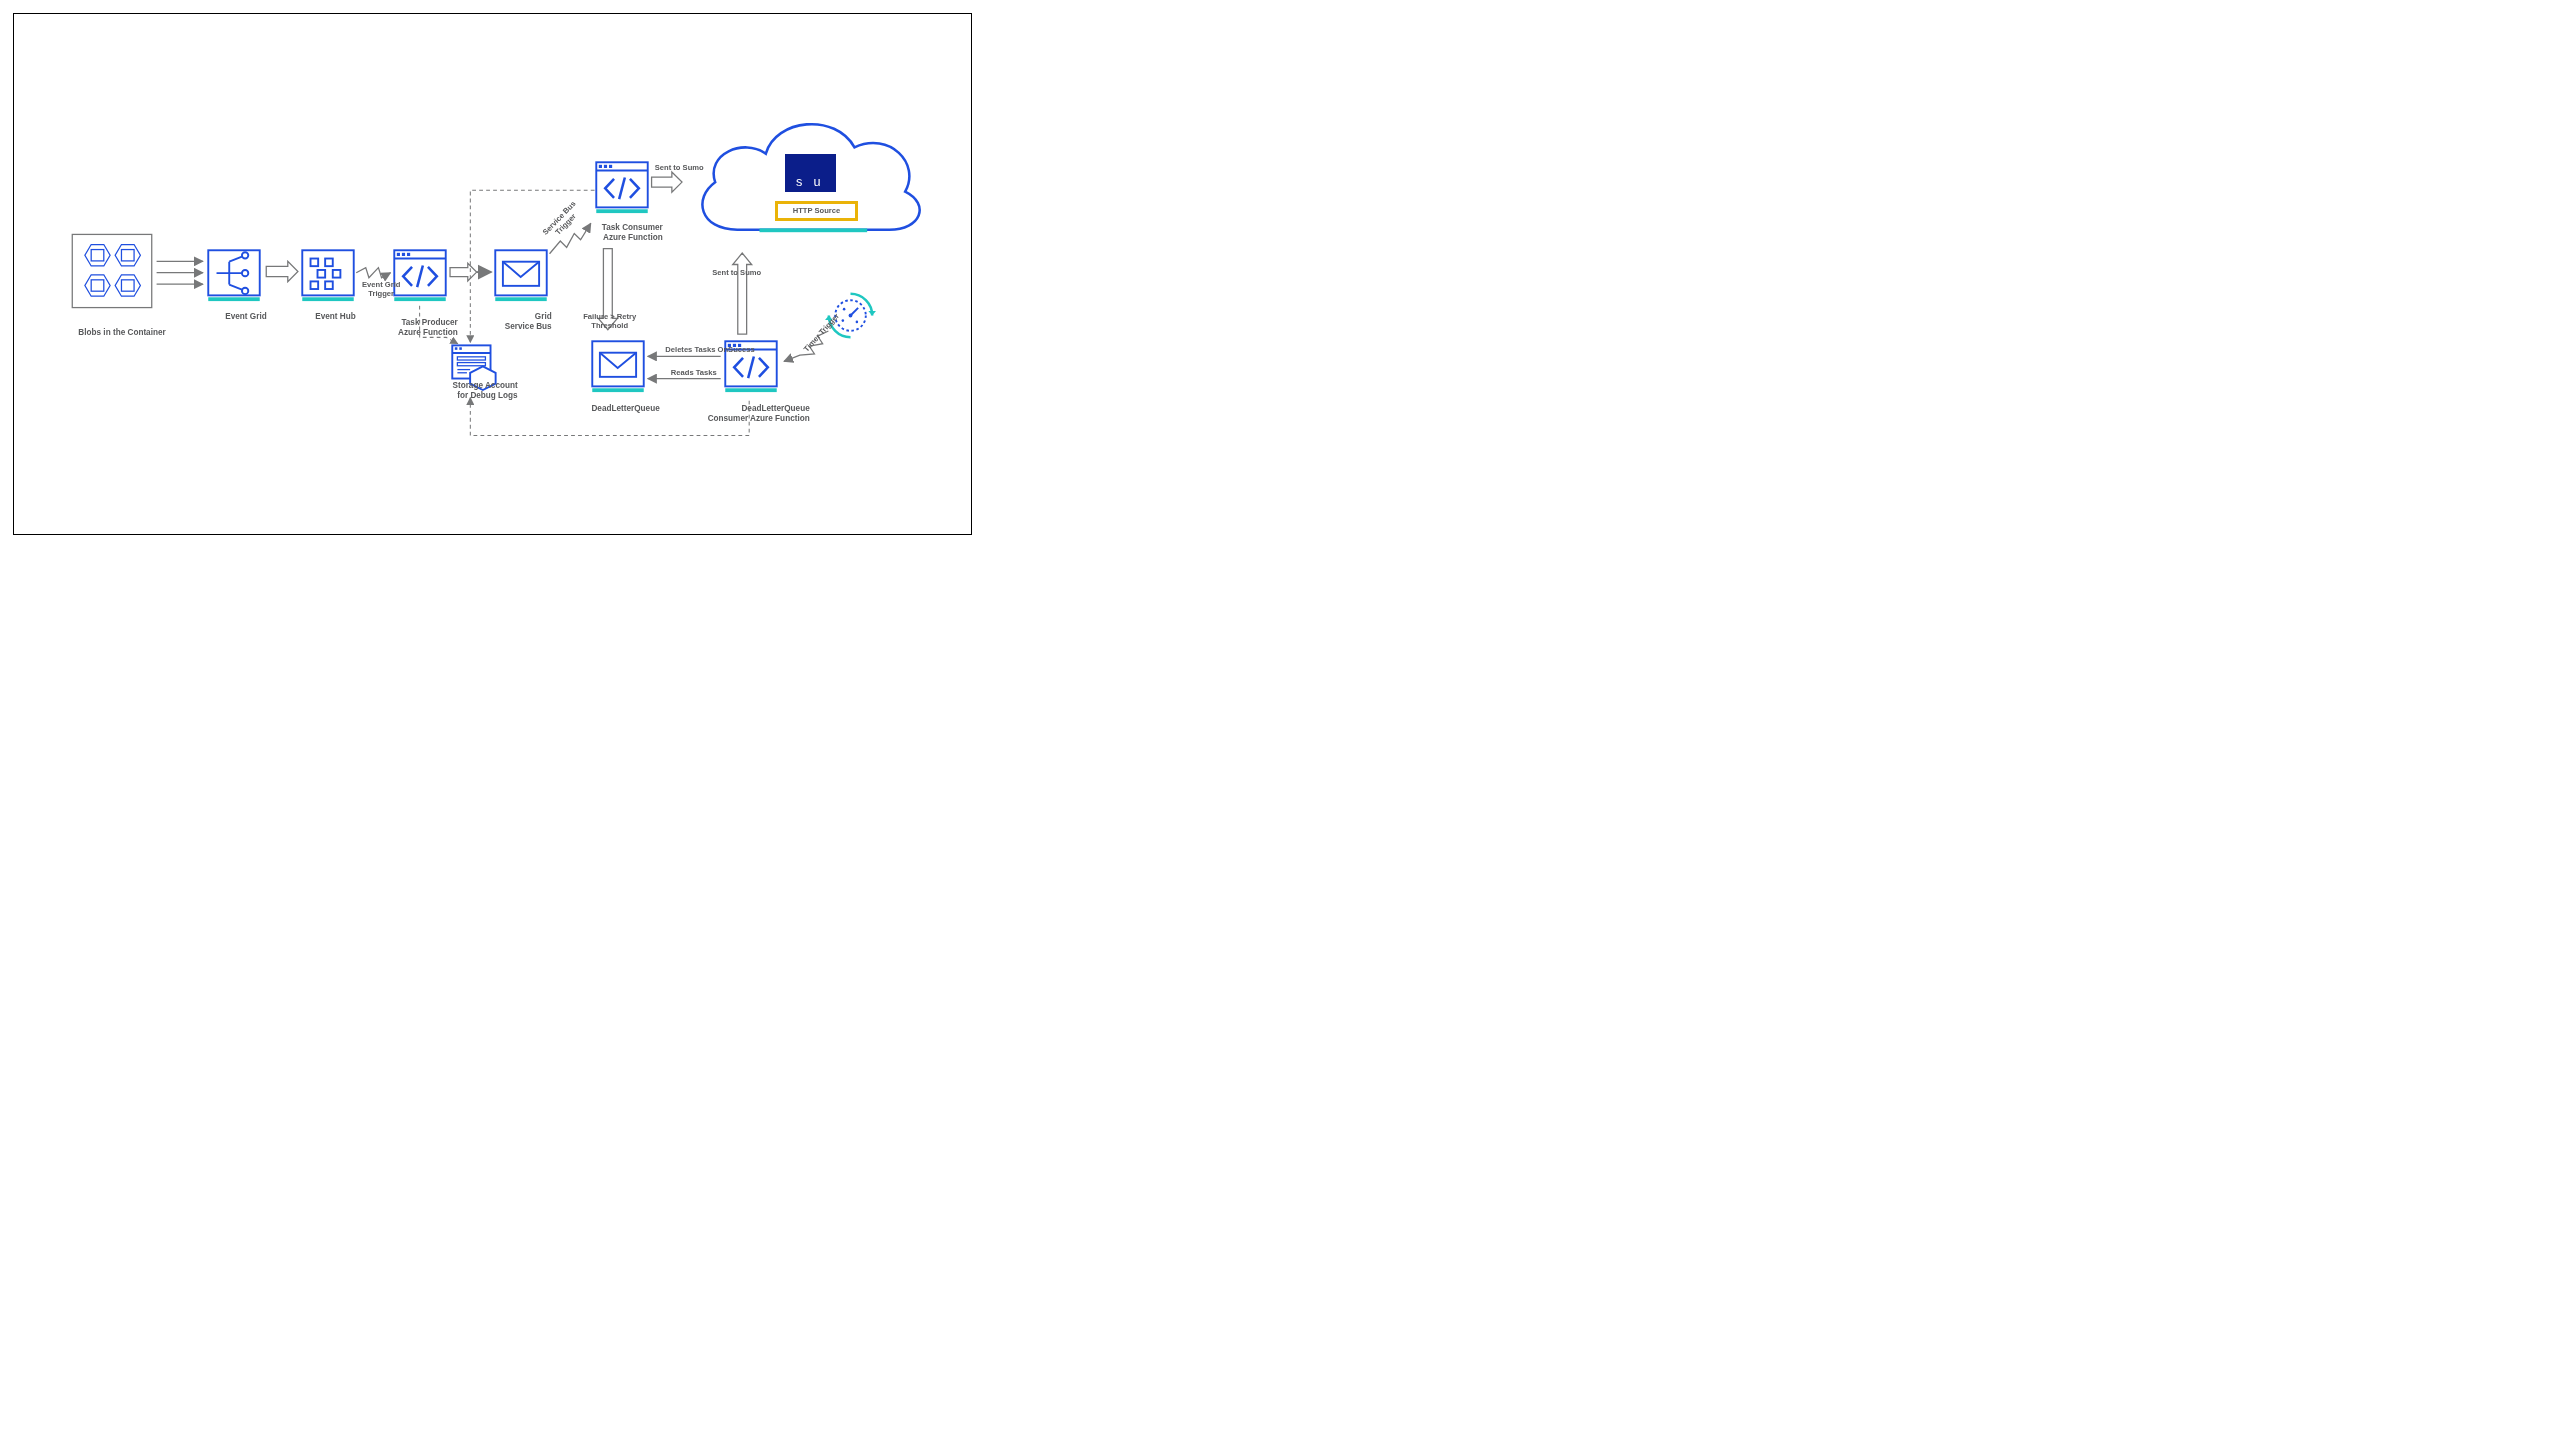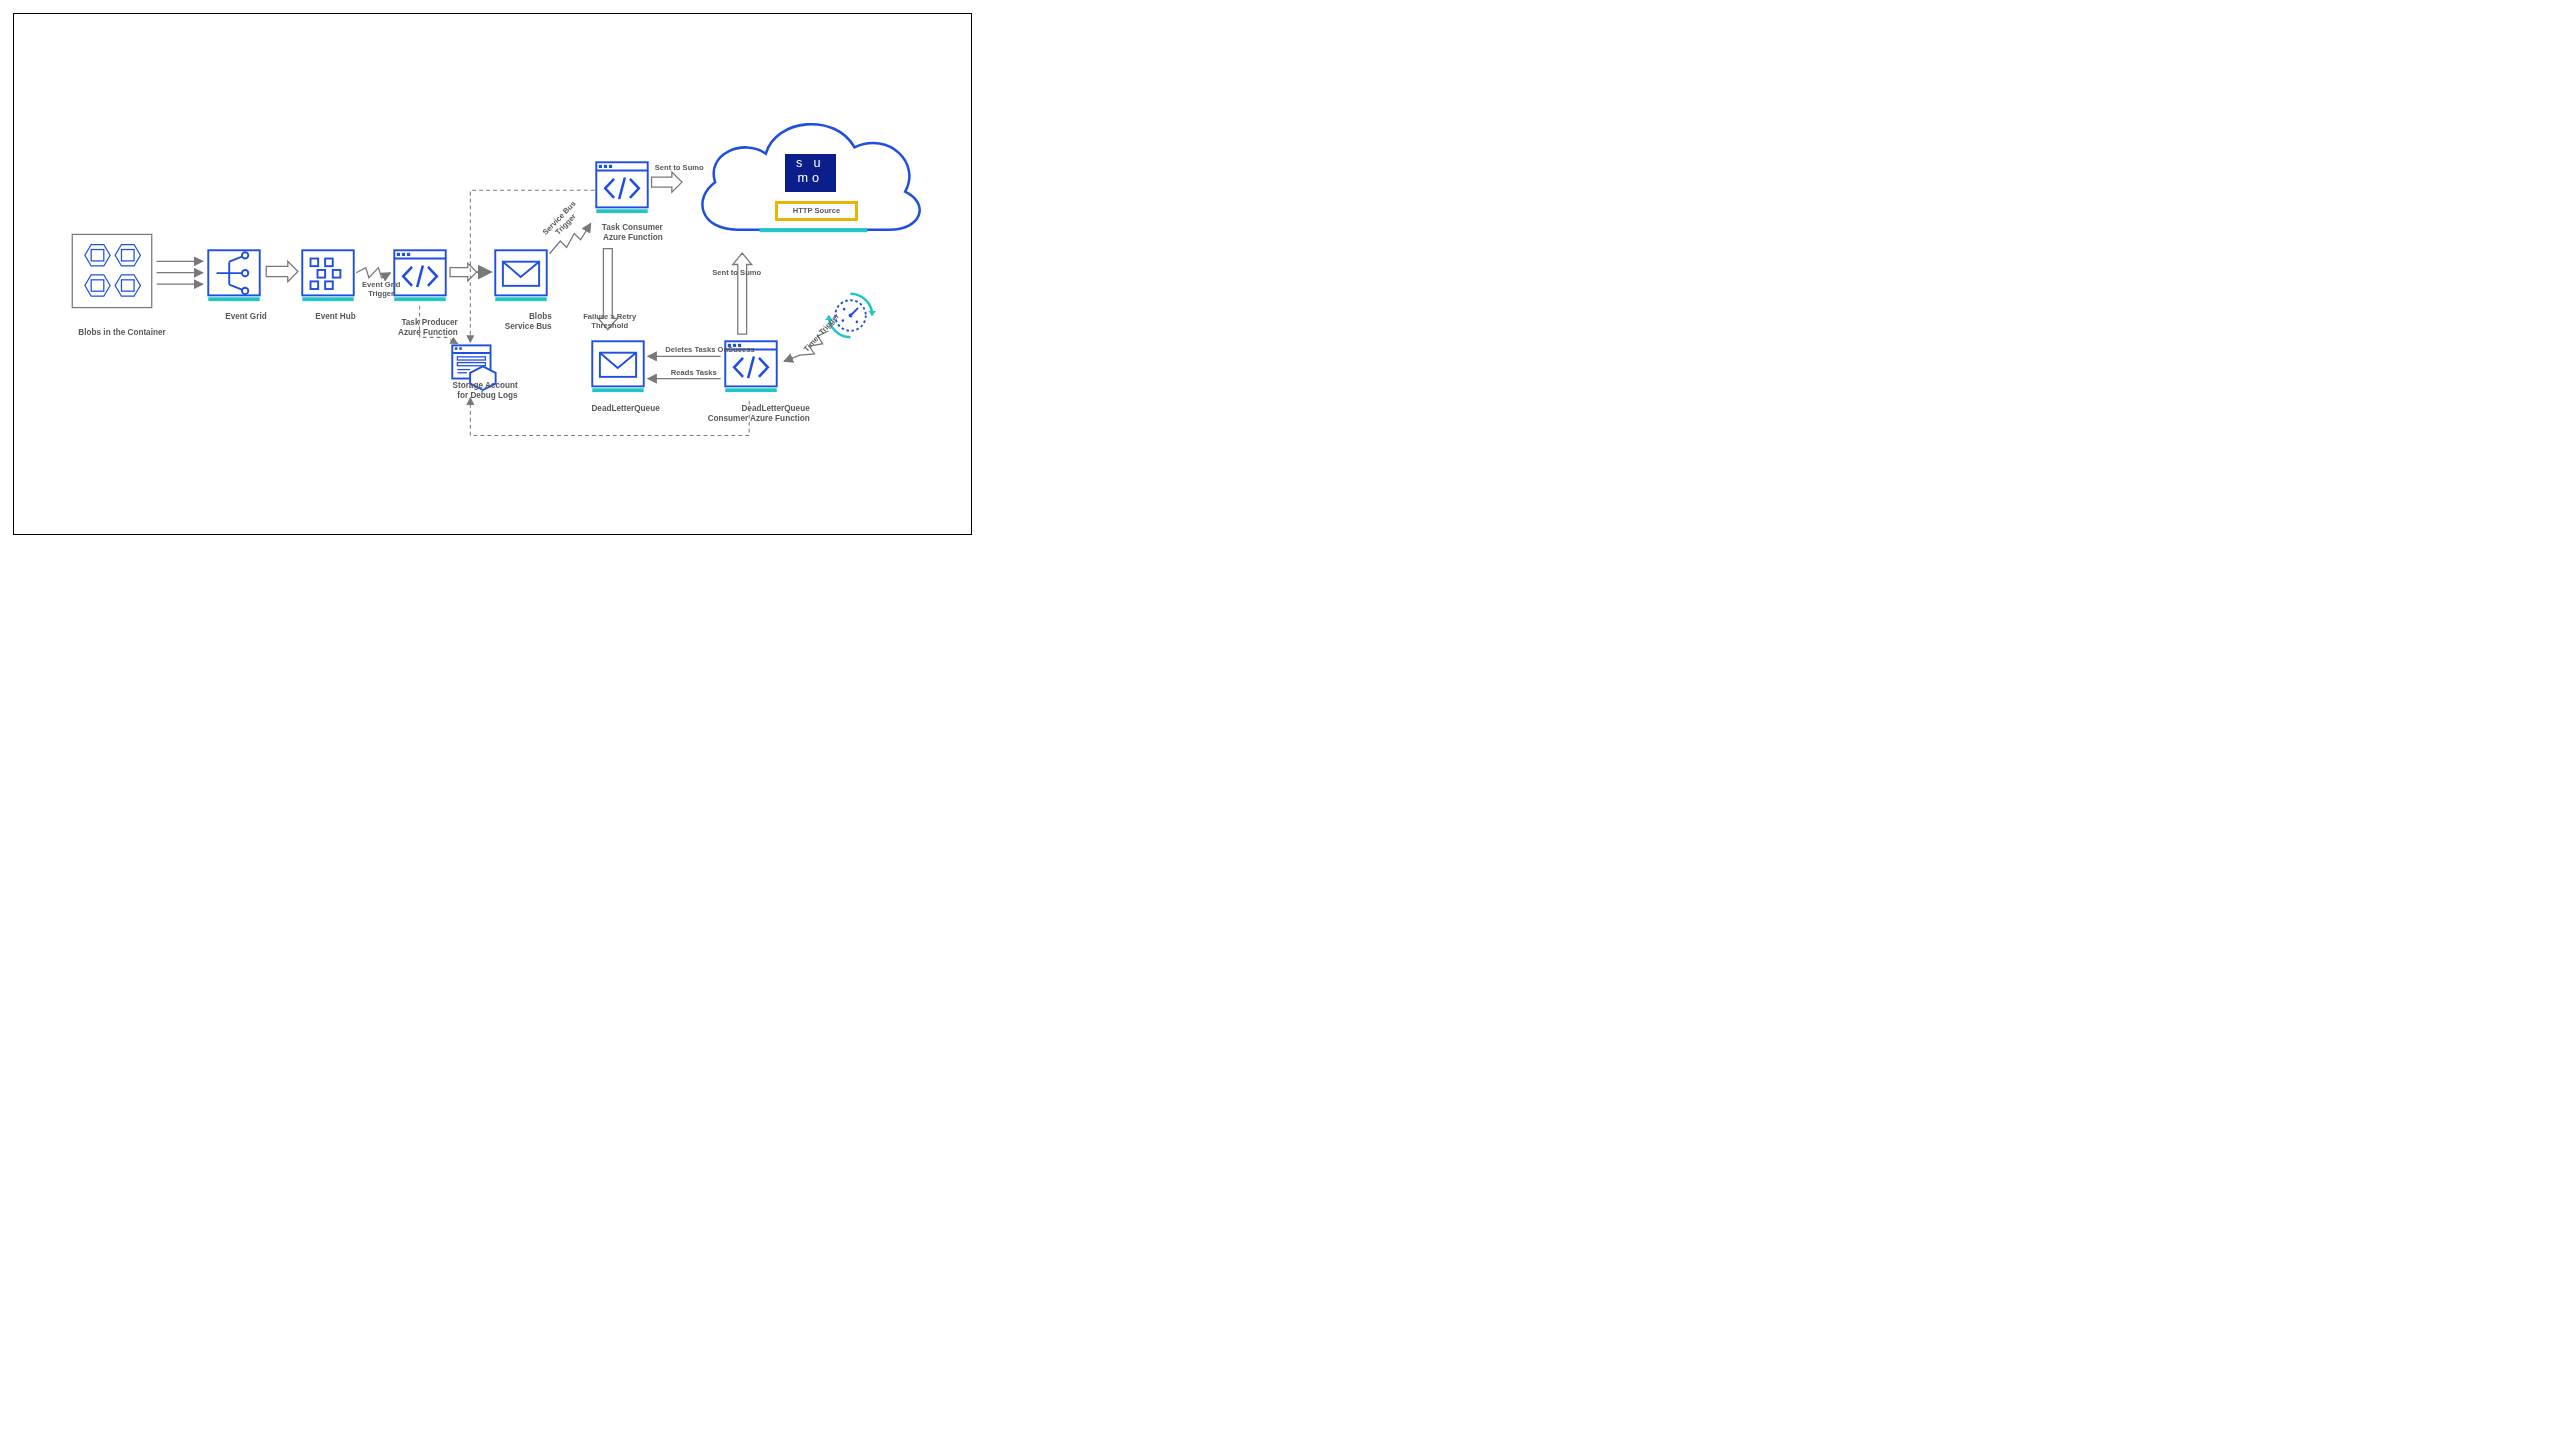--- a/index.html
+++ b/index.html
@@ -90,21 +90,21 @@
 <div class="node" style="left:480px;top:235px">
 <svg width="54" height="54" viewBox="0 0 85 85">
   <rect x="2" y="2" width="81" height="71" fill="none" stroke="#1f4fe0" stroke-width="3"></rect>
   <rect x="2" y="76" width="81" height="6" fill="#1fc7c1"></rect>
   <g stroke="#1f4fe0" stroke-width="3" fill="none">
     <rect x="14" y="20" width="57" height="38"></rect>
     <path d="M14 20 L42 44 L71 20"></path>
   </g>
 </svg>
 </div>
-<div class="label" style="left:475px;top:298px;width:63px;white-space:pre-line">Blobs
+<div class="label" style="left:475px;top:298px;width:63px;white-space:pre-line">Grid
 Service Bus</div>
 
 <div class="node" style="left:581px;top:147px">
 <svg width="54" height="54" viewBox="0 0 85 85">
   <rect x="2" y="2" width="81" height="71" fill="none" stroke="#1f4fe0" stroke-width="3"></rect>
   <line x1="2" y1="15" x2="83" y2="15" stroke="#1f4fe0" stroke-width="3"></line>
   <rect x="6" y="6" width="5" height="5" fill="#1f4fe0"></rect>
         <rect x="14" y="6" width="5" height="5" fill="#1f4fe0"></rect>
         <rect x="22" y="6" width="5" height="5" fill="#1f4fe0"></rect>
   <rect x="2" y="76" width="81" height="6" fill="#1fc7c1"></rect>
@@ -184,21 +184,21 @@
 <div class="node" style="left:666px;top:89px">
 <svg width="254" height="152" viewBox="0 0 400 240">
   <path d="M90 200 
            C30 200 20 150 55 125
            C40 80 100 55 135 80
            C150 25 245 15 275 70
            C330 45 380 95 355 140
            C395 160 380 200 330 200 Z" fill="#fff" stroke="#1f4fe0" stroke-width="4"></path>
   <rect x="125" y="198" width="170" height="6" fill="#1fc7c1"></rect>
 </svg>
-<div style="position:absolute;left:105px;top:51px;width:51px;height:38px;background:#0b1e8a;color:#fff;font-size:12.7px;font-weight:500;letter-spacing:3.8px;line-height:15px;padding-top:2px;box-sizing:border-box">
+<div style="position:absolute;left:105px;top:51px;width:51px;height:38px;background:#0b1e8a;color:#fff;font-size:12.7px;font-weight:500;letter-spacing:3.8px;line-height:15px;padding-top:21px;box-sizing:border-box">
   <span>s&nbsp;u<br>mo</span>
 </div>
 <div style="position:absolute;left:95px;top:98px;width:70px;border:3px solid #eab308;padding:2.5px 3.8px;font-size:7.6px;font-weight:600;color:#58595b;text-align:center">HTTP Source</div>
 </div>
 
 <svg width="957" height="520" style="position:absolute;left:0;top:0;pointer-events:none" viewBox="0 0 1510 820">
   <defs>
     <marker id="arrGray" viewBox="0 0 10 10" refX="9" refY="5" markerWidth="8" markerHeight="8" orient="auto">
       <path d="M0 0 L10 5 L0 10 Z" fill="#777879"></path>
     </marker>

